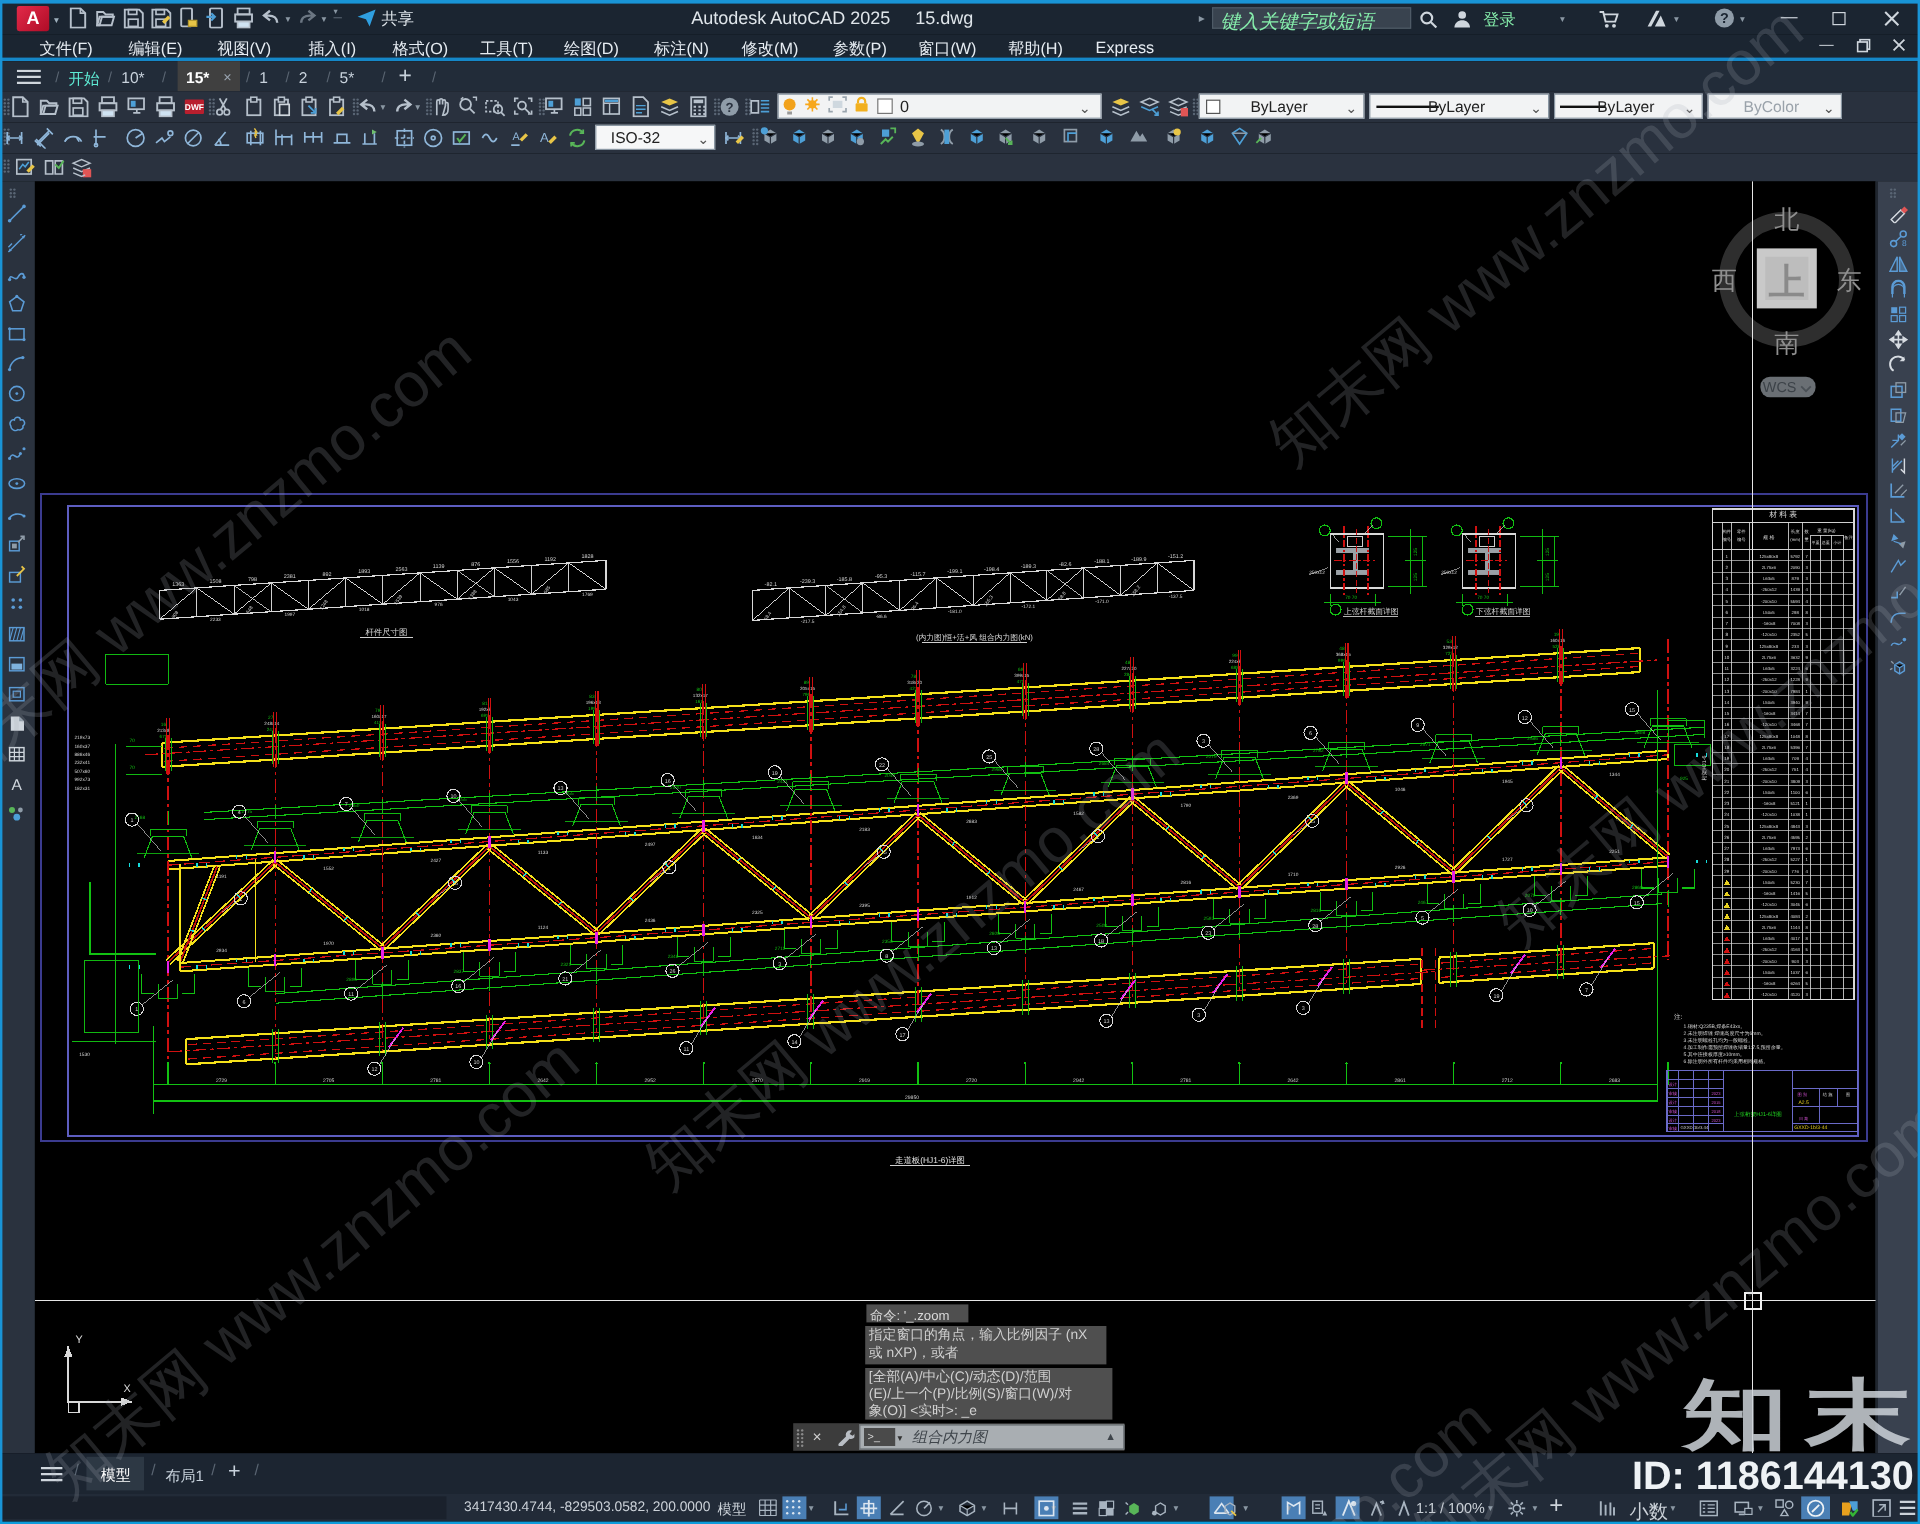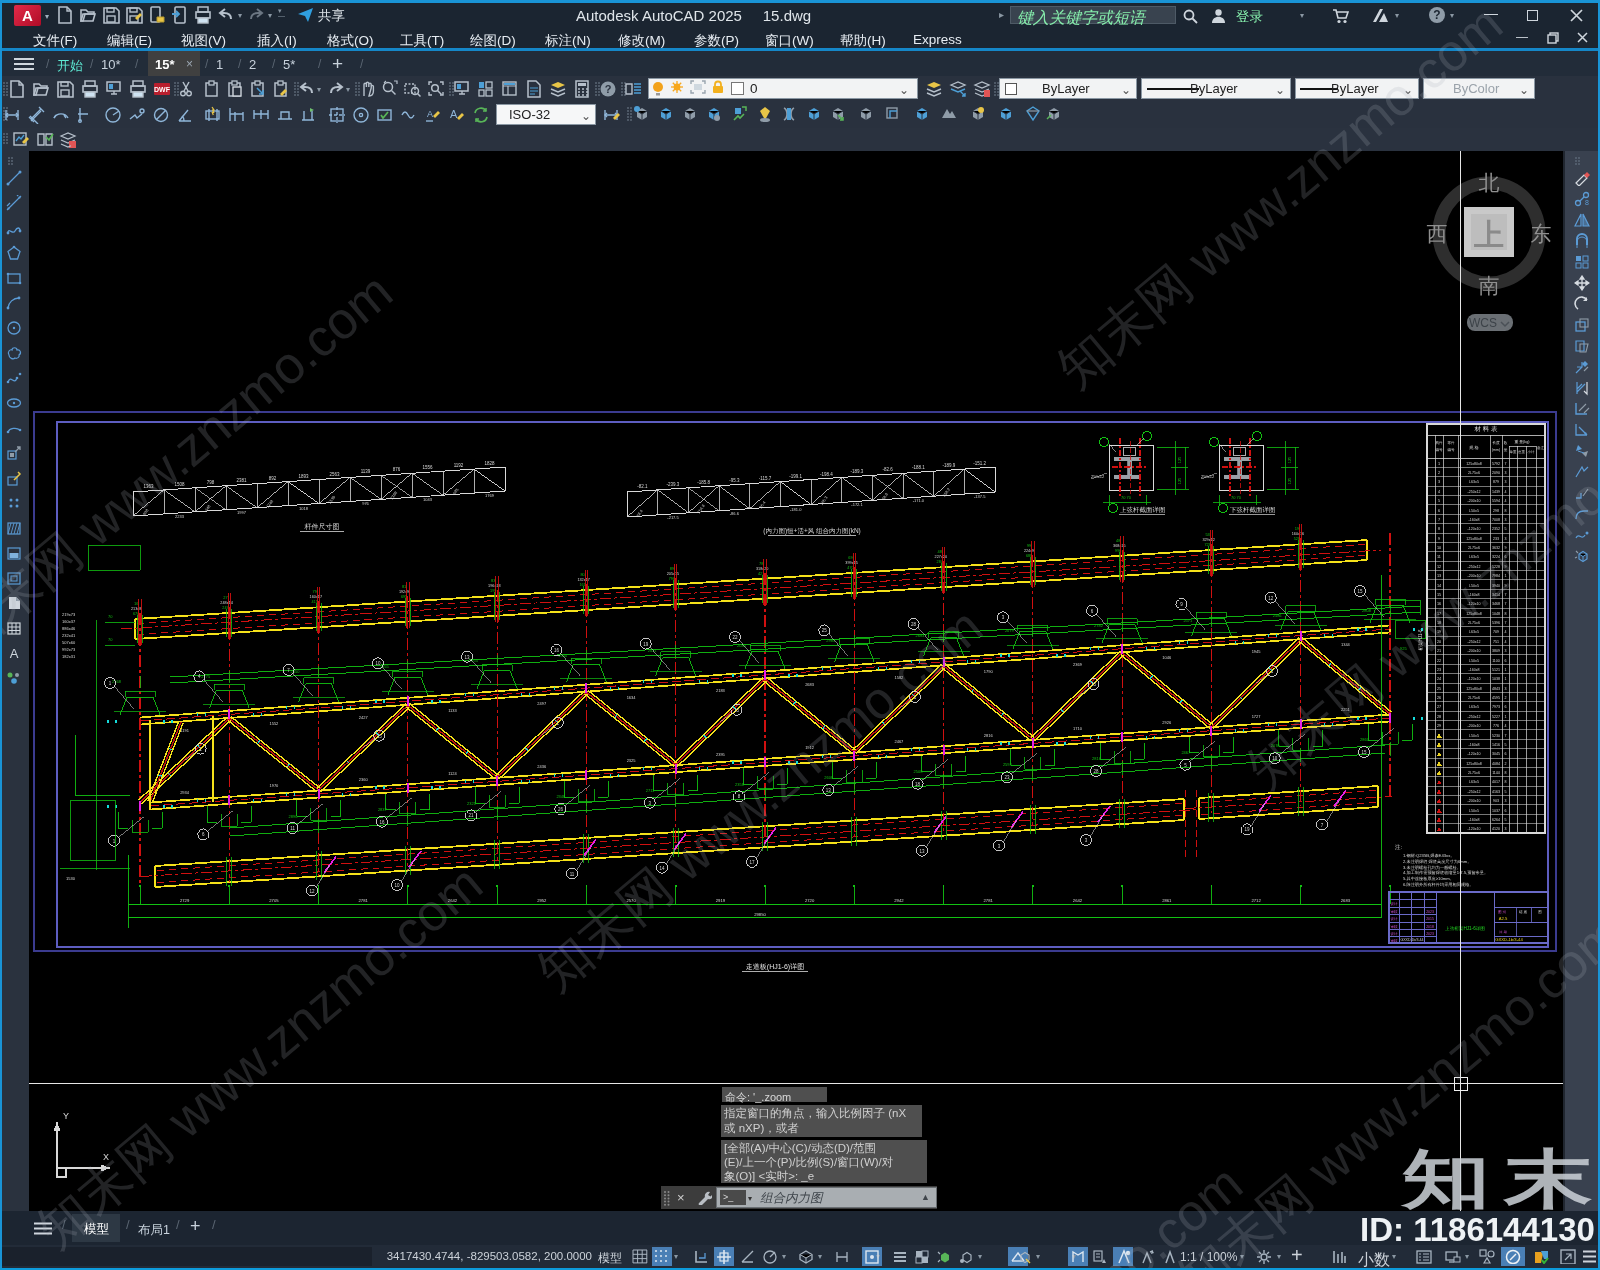--- a/index.html
+++ b/index.html
@@ -2120,21 +2120,21 @@
       <path d="M57 1122l-3.5 9h7z" fill="#d9d9d9"></path>
       <path d="M110 1168l-9 -3.5v7z" fill="#d9d9d9"></path>
       <rect x="57.0" y="1168.0" width="9.0" height="9.0" fill="none" stroke="#d9d9d9" stroke-width="1.2"></rect>
       <text x="63.0" y="1119.0" font-size="9" fill="#d9d9d9" text-anchor="start">Y</text>
       <text x="103.0" y="1160.0" font-size="9" fill="#d9d9d9" text-anchor="start">X</text>
       <line x1="1460.5" y1="151.0" x2="1460.5" y2="1211.0" stroke="#e6e6e6" stroke-width="1"></line>
       <line x1="29.0" y1="1083.5" x2="1563.0" y2="1083.5" stroke="#e6e6e6" stroke-width="1"></line>
       <rect x="1454.5" y="1077.5" width="13.0" height="13.0" fill="none" stroke="#f0f0f0" stroke-width="1.6"></rect>
     </g>
   </svg>
-<div style="position:absolute;left:722px;top:1087px;width:105px;height:15px;background:#4f4f4f;z-index:20"><span style="color:#d8d8d8;font-size:11px;font-family:'Liberation Sans',sans-serif;padding-left:3px">命令:  '_.zoom</span></div>
+<div style="position:absolute;left:722px;top:1087px;width:85px;height:15px;background:#4f4f4f;z-index:20"><span style="color:#d8d8d8;font-size:11px;font-family:'Liberation Sans',sans-serif;padding-left:3px">命令:  '_.zoom</span></div>
 <div style="position:absolute;left:721px;top:1105px;width:201px;height:32px;background:#4f4f4f;z-index:20">
     <div style="color:#d0d0d0;font-size:11.5px;line-height:15px;padding:1px 0 0 3px">指定窗口的角点，输入比例因子 (nX<br>或 nXP)，或者</div>
   </div>
 <div style="position:absolute;left:721px;top:1140px;width:206px;height:43px;background:#4f4f4f;z-index:20">
     <div style="color:#d0d0d0;font-size:11.5px;line-height:14px;padding:1px 0 0 3px">[全部(A)/中心(C)/动态(D)/范围<br>(E)/上一个(P)/比例(S)/窗口(W)/对<br>象(O)] &lt;实时&gt;: _e</div>
   </div>
 <div style="position:absolute;left:661px;top:1186px;width:276px;height:23px;background:#3c3c3c;z-index:20"></div>
 <svg style="position:absolute;left:663px;top:1190px;z-index:22" width="8" height="16" viewBox="0 0 8 16">
     <circle cx="2" cy="2.0" r="1" fill="#8a8a8a"></circle>
     <circle cx="5.5" cy="2.0" r="1" fill="#8a8a8a"></circle>

